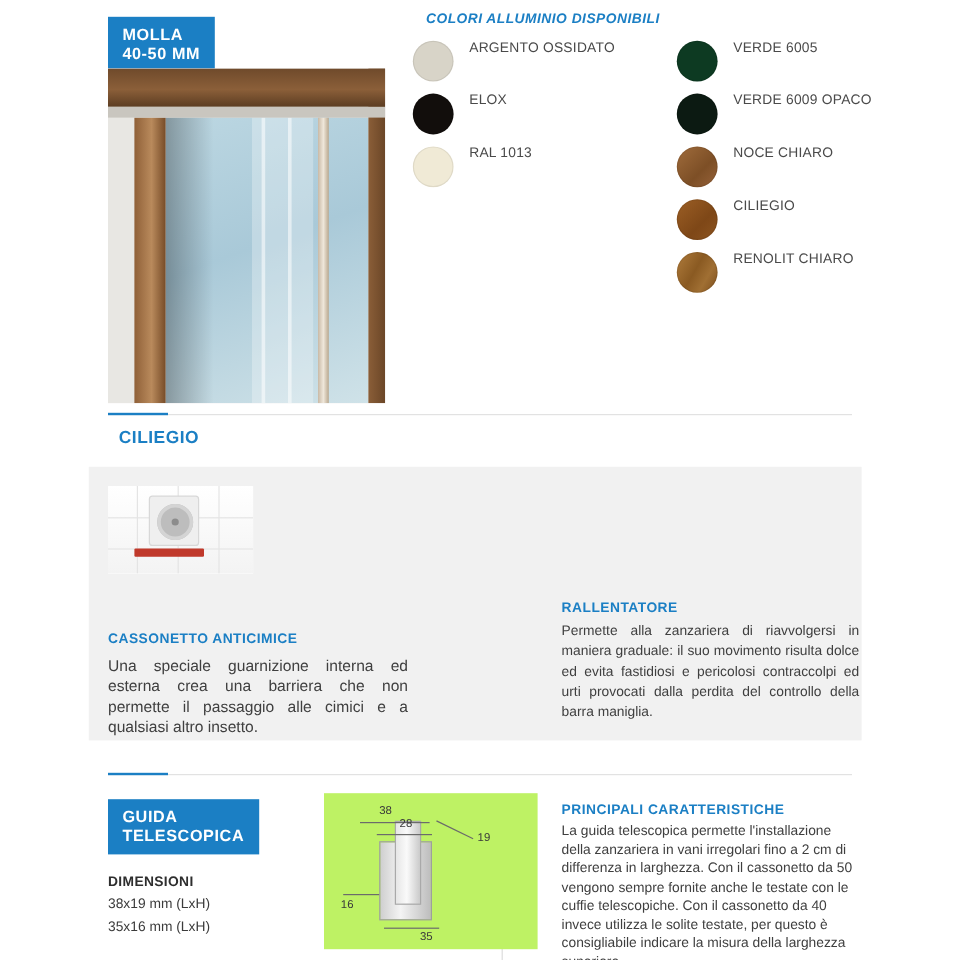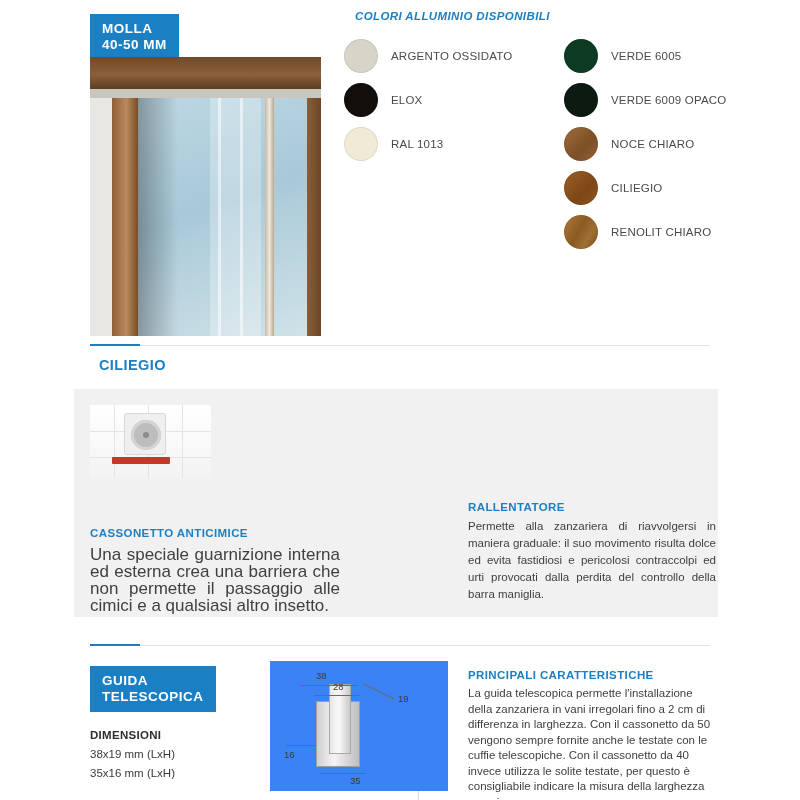--- a/index.html
+++ b/index.html
@@ -91,21 +91,21 @@
     position:absolute; left:48px; top:41px; width:40px; bottom:0;
     background: linear-gradient(90deg, rgba(0,0,0,.30), rgba(0,0,0,0));
   }
 
   
   .colors-title { position:absolute; left:355px; top:10px; font-size:11.5px;font-style:italic; }
   .colors-wrap { position:absolute; left:344px; top:34px; width:430px; }
   .color-col { position:absolute; top:0; }
   .color-col.left { left:0; }
   .color-col.right { left:220px; }
-  .color-row { display:flex; align-items:center; height:44px; }
+  .color-row { display:flex; align-items:flex-start; height:44px; }
   .swatch {
     width:34px; height:34px; border-radius:50%;
     flex: 0 0 34px;
     box-shadow: inset 0 0 0 1px rgba(0,0,0,.07);
   }
   .color-label {
     margin-left:13px;
     font-size:11.5px;
     color:#4a4a4a;
     letter-spacing:.2px;
@@ -146,42 +146,42 @@
     border-radius:50%; background:#8c8c8c;
   }
   .red-bar {
     position:absolute; left:22px; top:52px; width:58px; height:7px;
     background:#c0392b; border-radius:1px;
   }
 
   .cass-title { position:absolute; left:90px; top:527px; font-size:11.5px; }
   .cass-text {
     position:absolute; left:90px; top:546px; width:250px;
-    font-size:17px; line-height:17px; color:#3f3f3f;
+    font-size:13px; line-height:17px; color:#3f3f3f;
     text-align: justify;
   }
   .vdiv { position:absolute; left:344px; top:400px; width:1px; height:205px; background:#dcdcdc; }
   .rall-title { position:absolute; left:468px; top:501px; font-size:11.5px; }
   .rall-text {
     position:absolute; left:468px; top:518px; width:248px;
     font-size:11.5px; line-height:17px; color:#3f3f3f;
     text-align: justify;
   }
 
   
   .gt-line { position:absolute; left:90px; top:645px; width:620px; }
   .gt-badge { position:absolute; left:90px; top:666px; }
   .gt-dim-title { position:absolute; left:90px; top:729px; font-size:11.5px; font-weight:bold; color:#2e2e2e; letter-spacing:.3px;}
   .gt-dim1 { position:absolute; left:90px; top:748px; font-size:11.5px; }
   .gt-dim2 { position:absolute; left:90px; top:767px; font-size:11.5px; }
 
   .gt-img {
     position:absolute; left:270px; top:661px;
     width:178px; height:130px;
-    background:#3b82f6;
+    background:#bef264;
     overflow:hidden;
   }
   .gt-profile-outer {
     position:absolute; left:46px; top:40px; width:44px; height:66px;
     background: linear-gradient(90deg,#cfcfcf,#f4f4f4 40%,#bdbdbd);
     border:1px solid #9e9e9e;
   }
   .gt-profile-inner {
     position:absolute; left:12px; top:-18px; width:22px; height:70px;
     background: linear-gradient(90deg,#e6e6e6,#fafafa 45%,#cacaca);

